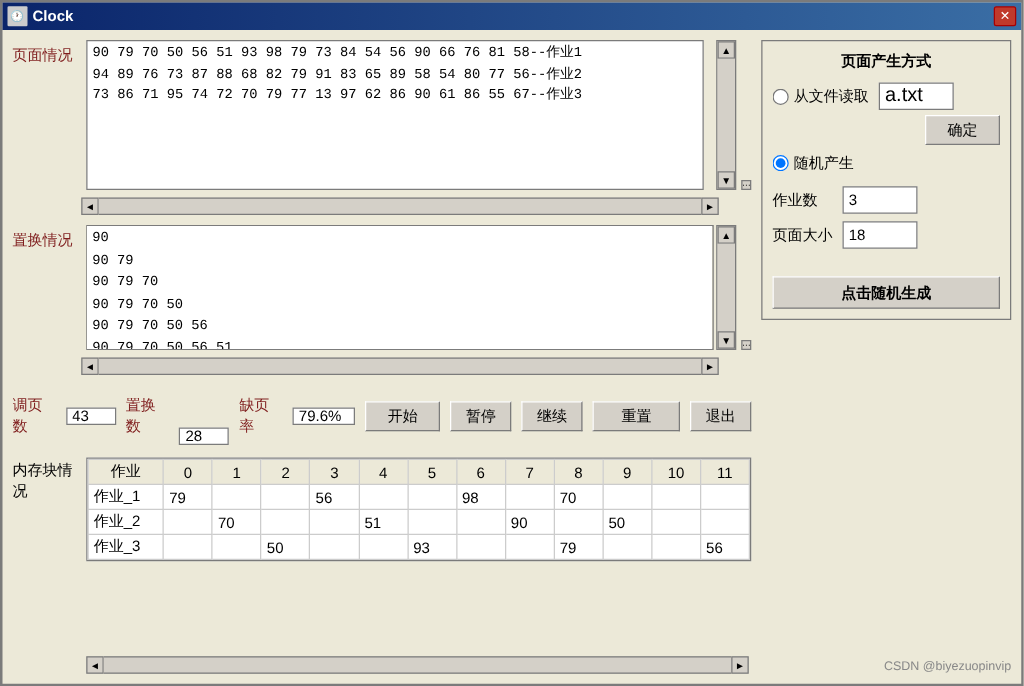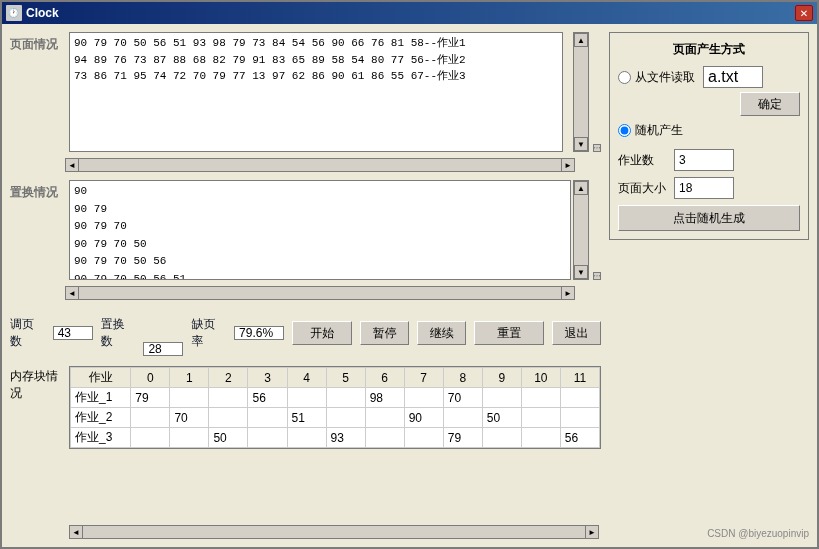--- a/index.html
+++ b/index.html
@@ -6,44 +6,44 @@
     body { background: #d4d0c8; }
     .window { width: 819px; height: 549px; background: #ece9d8; border: 2px solid #7b7b7b; display: flex; flex-direction: column; }
     .title-bar { background: linear-gradient(to right, #0a246a, #3a6ea5); height: 22px; display: flex; align-items: center; padding: 0 4px; justify-content: space-between; }
     .title-bar-left { display: flex; align-items: center; gap: 4px; }
     .title-icon { width: 16px; height: 16px; background: #ccc; border-radius: 1px; display: flex; align-items: center; justify-content: center; font-size: 9px; color: #333; }
     .title-text { color: white; font-size: 12px; font-weight: bold; }
     .title-close { width: 18px; height: 16px; background: #c0392b; border: 1px solid #a00; color: white; font-size: 10px; display: flex; align-items: center; justify-content: center; cursor: pointer; border-radius: 2px; }
     .content { flex: 1; padding: 8px; display: flex; gap: 8px; }
     .left-panel { flex: 1; display: flex; flex-direction: column; gap: 6px; }
     .right-panel { width: 200px; display: flex; flex-direction: column; gap: 18px; }
-    .section-label { color: #737373; font-size: 12px; width: 55px; flex-shrink: 0; padding-top: 4px; font-weight: bold; }
+    .section-label { color: #7f1d1d; font-size: 12px; width: 55px; flex-shrink: 0; padding-top: 4px; }
     .section-row { display: flex; gap: 4px; align-items: flex-start; }
     .textarea-box { flex: 1; border: 1px solid #7b7b7b; background: white; overflow: auto; padding: 2px; font-size: 12px; font-family: "Courier New", monospace; resize: none; }
     .page-area { height: 120px; }
     .replace-area { height: 100px; }
     .scrollbar-btn { width: 14px; height: 14px; background: #d4d0c8; border: 1px solid #7b7b7b; display: flex; align-items: center; justify-content: center; font-size: 8px; cursor: pointer; }
     .bottom-controls { display: flex; align-items: center; gap: 8px; padding: 4px 0; }
-    .label-small { font-size: 12px; color: #0f172a; }
+    .label-small { font-size: 12px; color: #7f1d1d; }
     .input-small { width: 45px; height: 14px; border: 1px solid #7b7b7b; background: white; padding: 2px 4px; font-size: 12px; }
     .btn { height: 24px; padding: 0 8px; background: #d4d0c8; border: 1px solid #7b7b7b; border-top-color: #fff; border-left-color: #fff; cursor: pointer; font-size: 12px; font-family: "SimSun", "宋体", sans-serif; }
     .memory-label { color: #000; font-size: 12px; margin-bottom: 2px; }
     .memory-table { width: 100%; border-collapse: collapse; font-size: 11px; }
     .memory-table td, .memory-table th { border: 1px solid #ccc; padding: 1px 4px; min-width: 30px; white-space: nowrap; }
     .memory-table th { background: #ece9d8; font-weight: normal; }
     .right-group { border: 1px solid #7b7b7b; padding: 8px; background: #ece9d8; }
     .right-title { font-size: 12px; font-weight: bold; color: #000; margin-bottom: 8px; text-align: center; }
     .radio-row { display: flex; align-items: center; gap: 4px; margin-bottom: 6px; }
     .radio-input { cursor: pointer; }
     .text-input { height: 22px; border: 1px solid #7b7b7b; background: white; padding: 2px 4px; font-size: 16px; width: 70px; }
     .field-row { display: flex; align-items: center; gap: 6px; margin-bottom: 6px; }
     .field-label { width: 50px; font-size: 12px; color: #000; }
     .field-input { width: 60px; height: 22px; border: 1px solid #7b7b7b; background: white; padding: 2px 4px; font-size: 12px; }
     .confirm-btn { width: 60px; height: 24px; background: #d4d0c8; border: 1px solid #7b7b7b; border-top-color: #fff; border-left-color: #fff; cursor: pointer; font-size: 12px; font-family: "SimSun", "宋体", sans-serif; }
-    .random-btn { width: 100%; height: 26px; background: #d4d0c8; border: 1px solid #7b7b7b; border-top-color: #fff; border-left-color: #fff; cursor: pointer; font-size: 12px; font-family: "SimSun", "宋体", sans-serif; margin-top: 0; }
+    .random-btn { width: 100%; height: 26px; background: #d4d0c8; border: 1px solid #7b7b7b; border-top-color: #fff; border-left-color: #fff; cursor: pointer; font-size: 12px; font-family: "SimSun", "宋体", sans-serif; margin-top: 16px; font-weight: bold; }
     .hscroll-btn { width: 14px; height: 14px; background: #d4d0c8; border: 1px solid #7b7b7b; display: flex; align-items: center; justify-content: center; font-size: 8px; cursor: pointer; }
   </style>
 </head>
 <body>
 
 <div class="window">
 
   <div class="title-bar">
     <div class="title-bar-left">
       <div class="title-icon">🕐</div>

